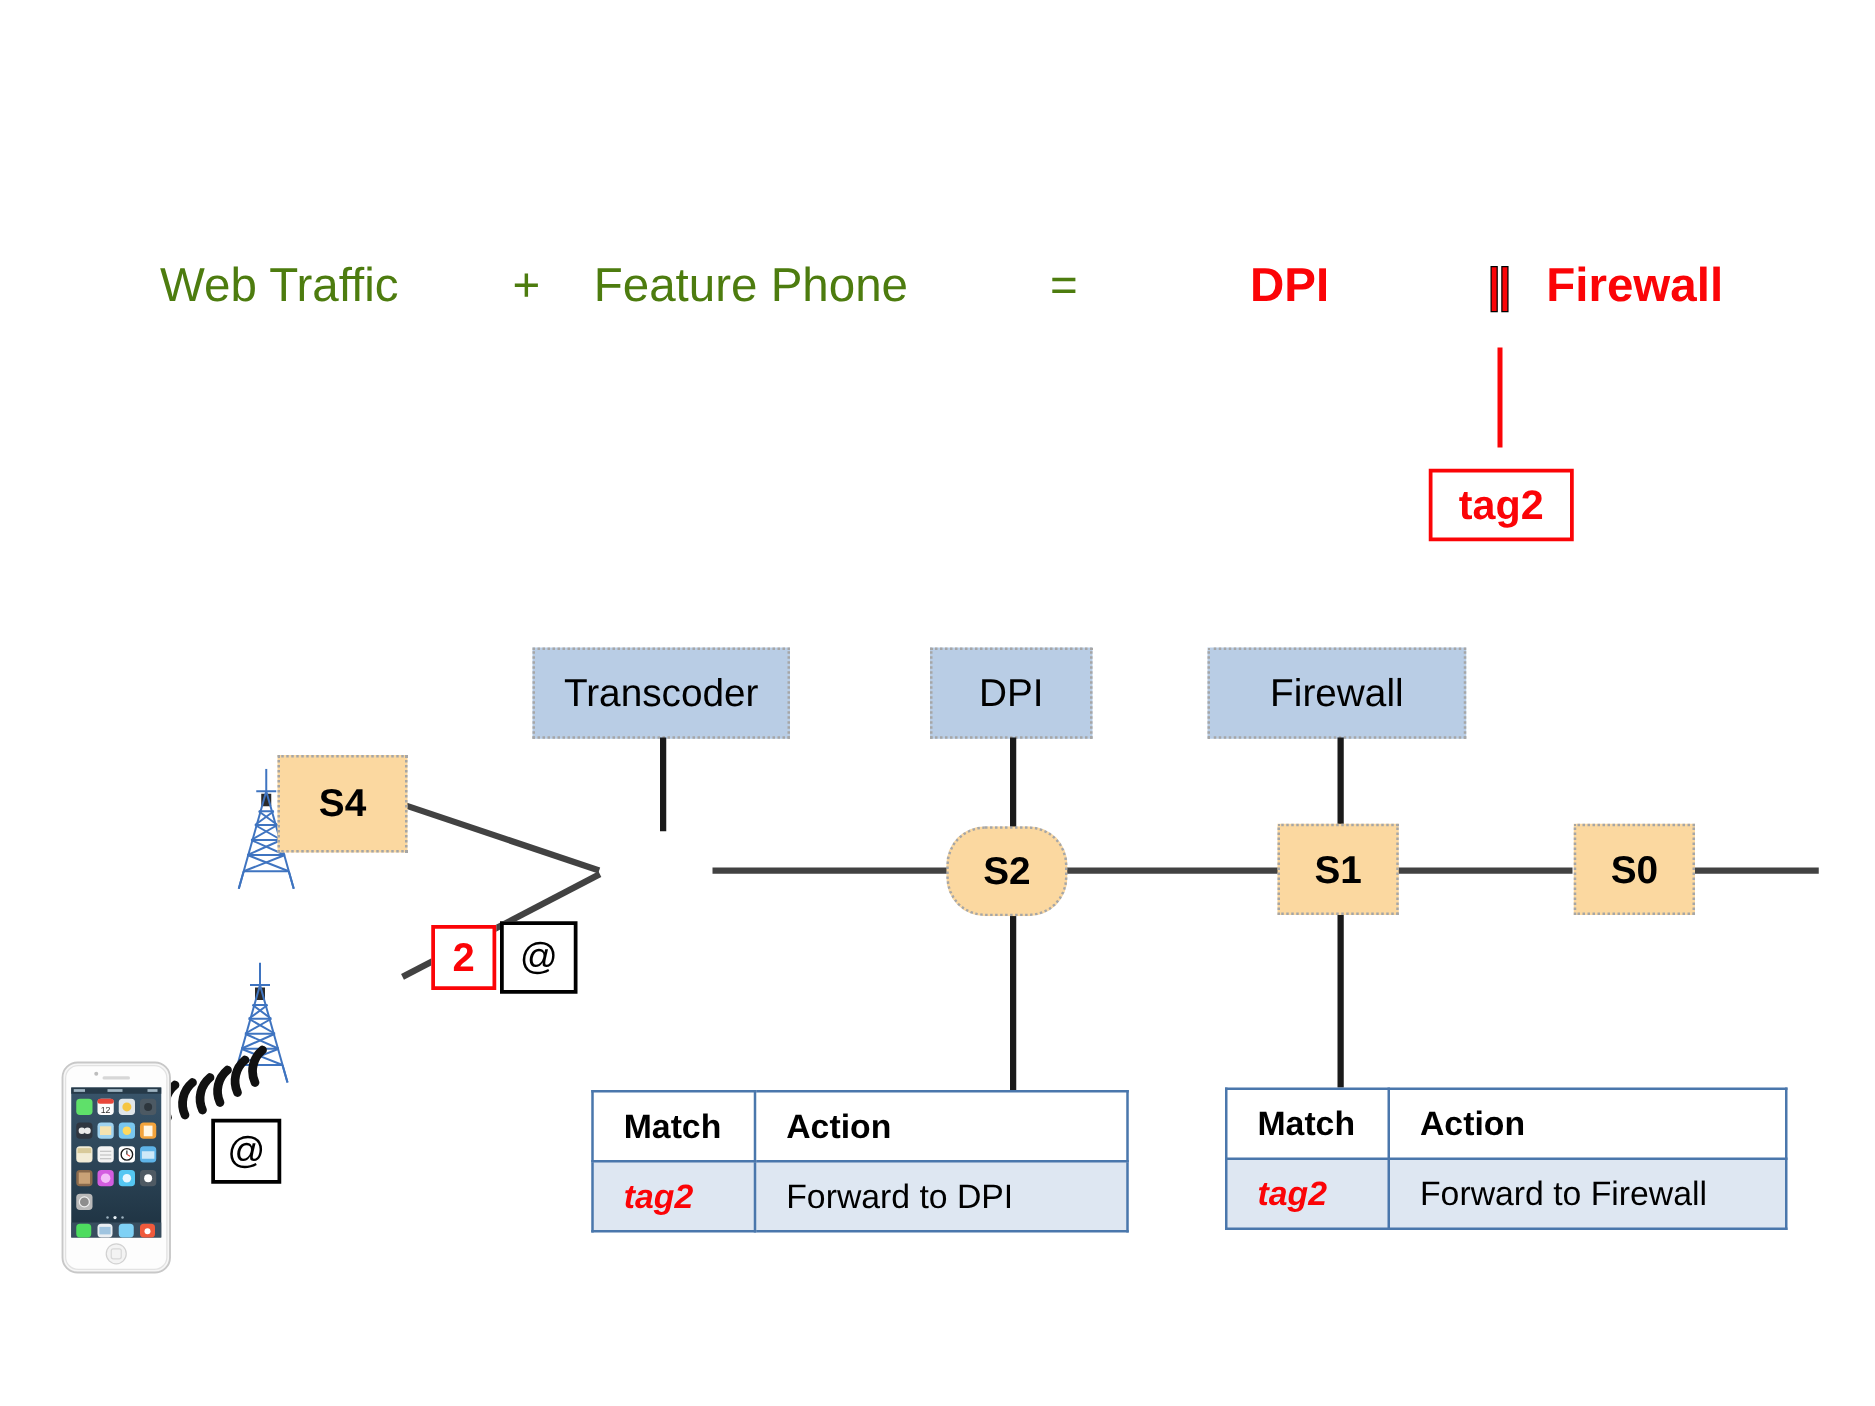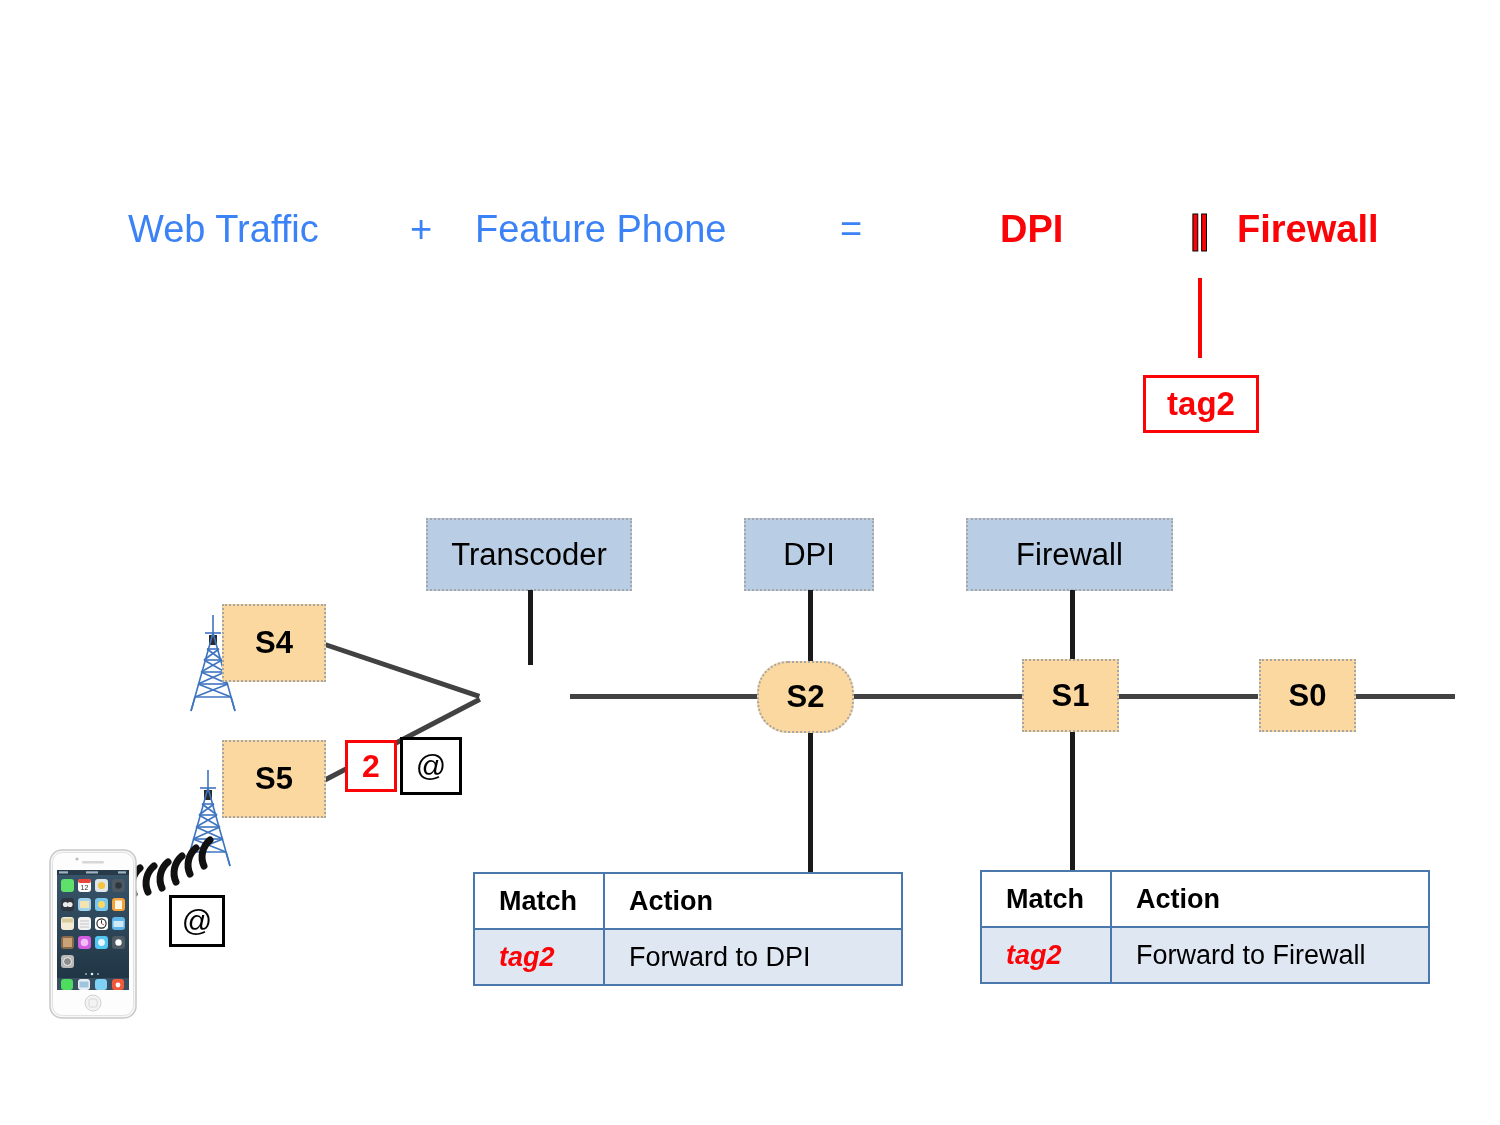--- a/index.html
+++ b/index.html
@@ -15,21 +15,21 @@
     width: 1500px;
     height: 1125px;
     background: #ffffff;
     overflow: hidden;
   }
 
   
   .eq-term {
     position: absolute;
     font-size: 38px;
-    color: #3b82f6;
+    color: #4d7c0f;
     white-space: nowrap;
     line-height: 1;
   }
   .eq-term.red {
     color: #fb0407;
     font-weight: bold;
   }
   .eq-term.pipe {
     color: #fb0407;
     font-weight: bold;
@@ -195,21 +195,20 @@
 
   <div class="link-diag" style="left:322px; top:641px; width:166px; transform:rotate(18.6deg);"></div>
 
   <div class="link-diag" style="left:322px; top:779px; width:178px; transform:rotate(-27.5deg);"></div>
 
   <div class="mbox" style="left:426px; top:518px; width:206px; height:73px;">Transcoder</div>
   <div class="mbox" style="left:744px; top:518px; width:130px; height:73px;">DPI</div>
   <div class="mbox" style="left:966px; top:518px; width:207px; height:73px;">Firewall</div>
 
   <div class="sbox" style="left:222px; top:604px; width:104px; height:78px;">S4</div>
-  <div class="sbox" style="left:222px; top:740px; width:104px; height:78px;">S5</div>
   <div class="sbox" style="left:757px; top:661px; width:97px; height:72px;border-radius:31px;">S2</div>
   <div class="sbox" style="left:1022px; top:659px; width:97px; height:73px;">S1</div>
   <div class="sbox" style="left:1259px; top:659px; width:97px; height:73px;">S0</div>
 
   <div class="mark-box red-border" style="left:345px; top:740px; width:52px; height:52px;">2</div>
   <div class="mark-box black-border" style="left:400px; top:737px; width:62px; height:58px;">@</div>
 
   <div class="mark-box black-border" style="left:169px; top:895px; width:56px; height:52px;">@</div>
 
   <svg class="tower" style="left:183px; top:615px;" width="60" height="98" viewBox="0 0 60 98">

